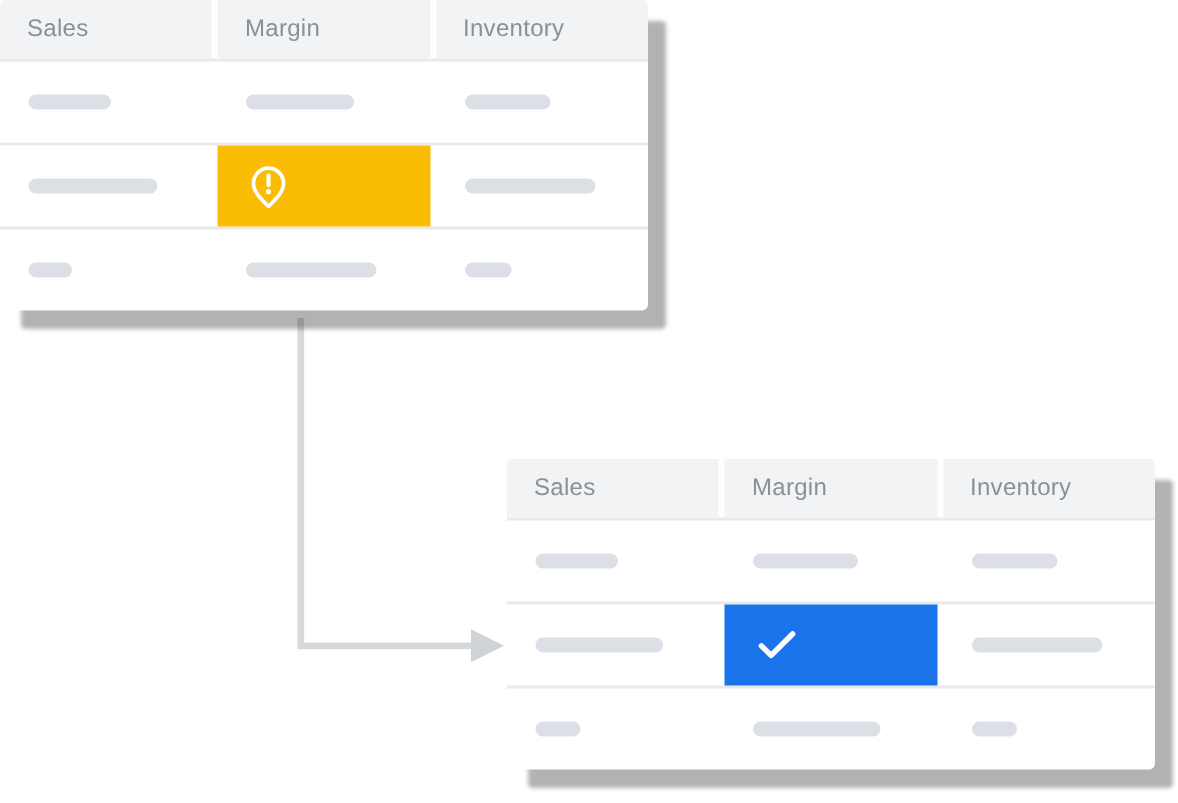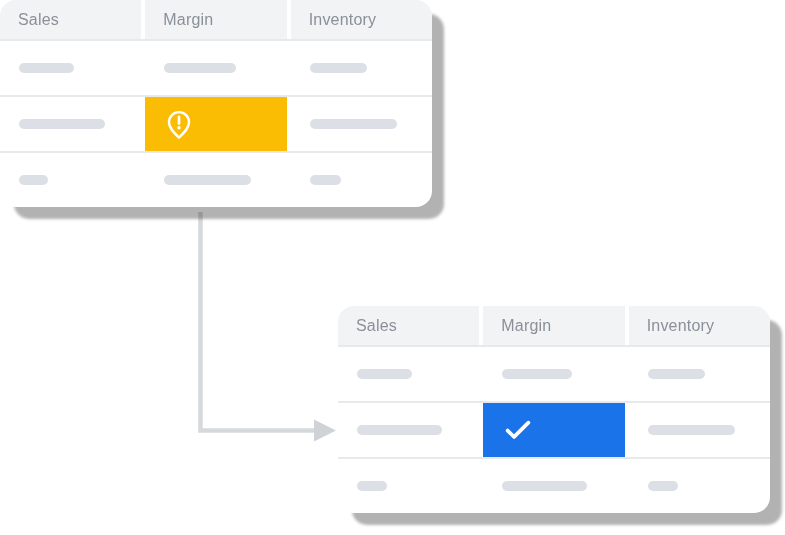--- a/index.html
+++ b/index.html
@@ -16,21 +16,21 @@
   }
   .arrow-overlay {
     position: absolute; left: 0; top: 0;
     width: 785px; height: 535px;
     pointer-events: none;
   }
   .card {
     position: absolute;
     width: 432px;
     background: var(--card-bg, #ffffff);
-    border-radius: 16px;
+    border-radius: 4px;
     overflow: hidden;
     box-shadow: 13px 13px 3px -1px var(--shadow, rgba(0,0,0,0.30));
   }
   .card-before { left: 0; top: 0; }
   .card-after  { left: 338px; top: 306px; }
   .thead {
     display: flex; gap: 4px;
     height: 39px;
   }
   .th {

